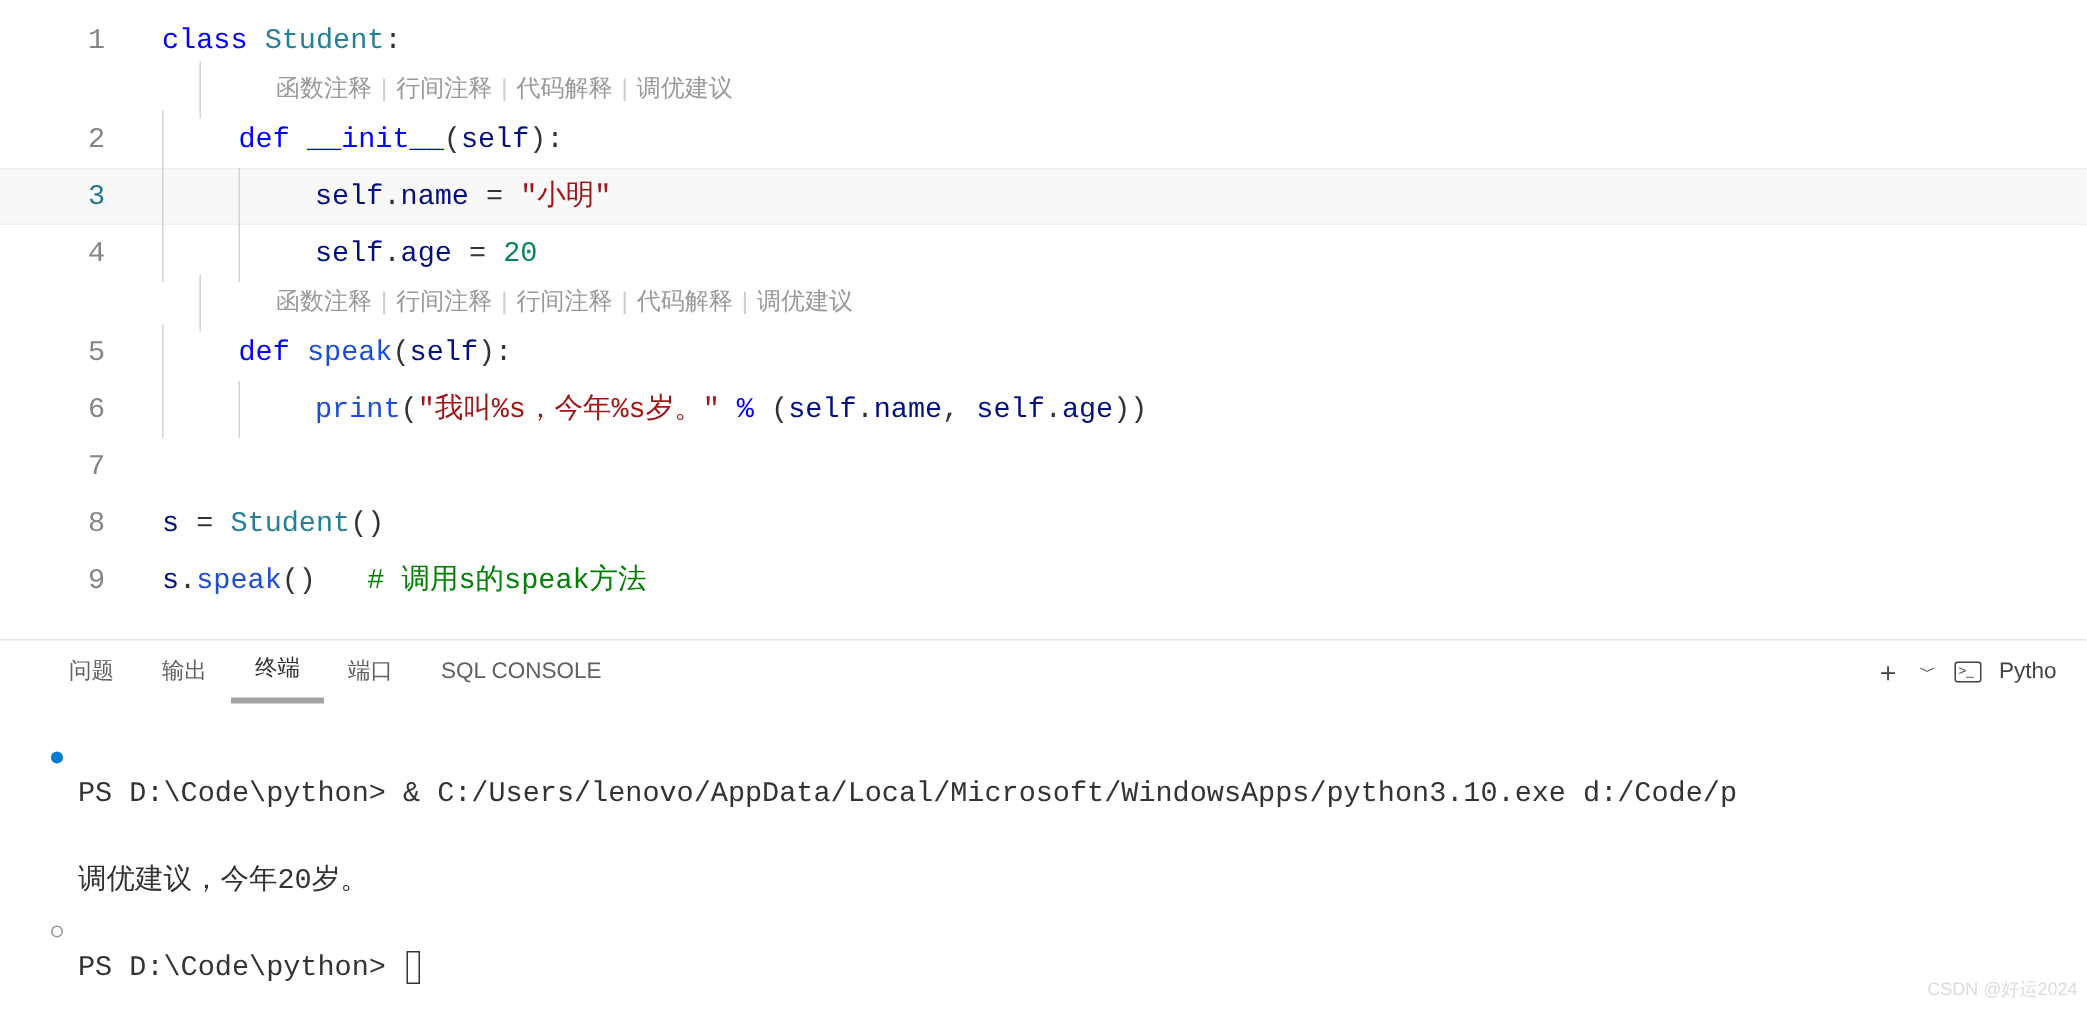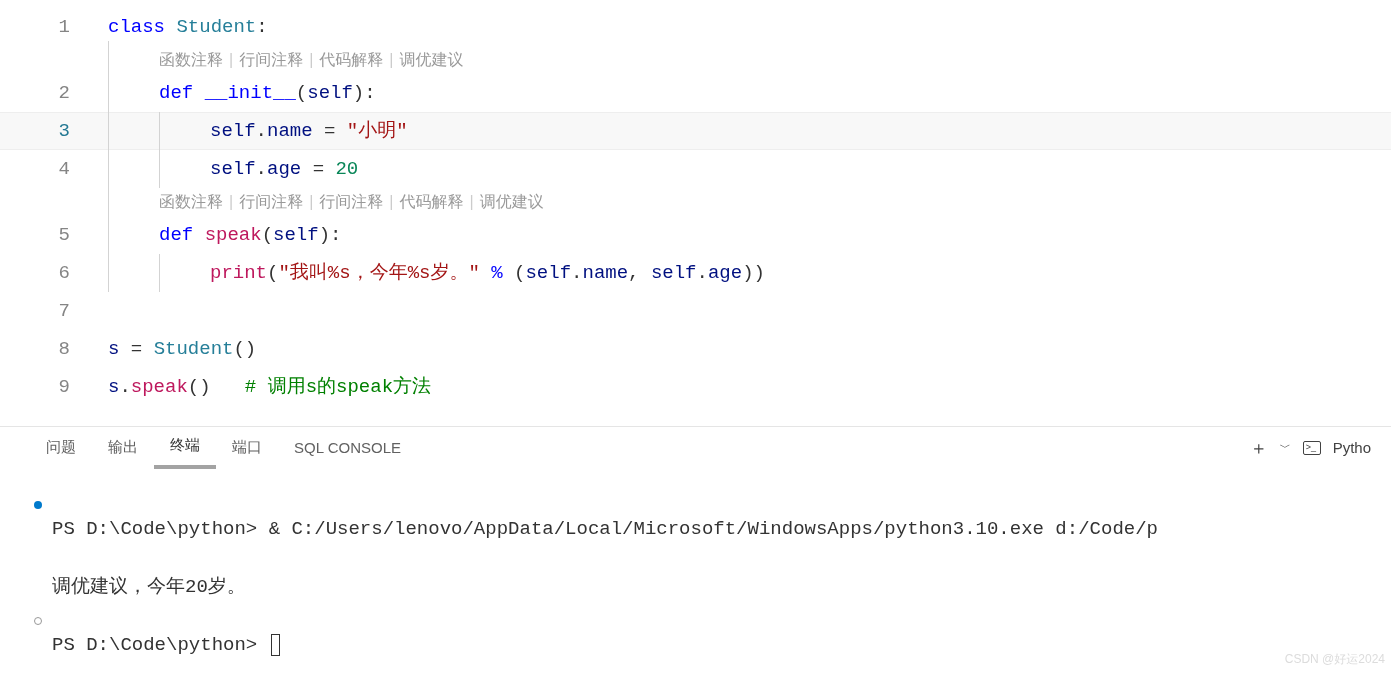--- a/index.html
+++ b/index.html
@@ -50,26 +50,27 @@
   height: 38px;
 }
 .codelens {
   color: #999999;
   font-size: 16px;
   font-family: "Segoe UI", sans-serif;
   display: flex;
   align-items: center;
   height: 28px;
   line-height: 28px;
+  padding-left: 25px;
 }
 .codelens-item { cursor: pointer; }
 .codelens-sep { margin: 0 6px; color: #ccc; }
 .tok-keyword { color: #0000ff; }
 .tok-class { color: #267f99; }
-.tok-func { color: #be185d; }
+.tok-func { color: #1d4ed8; }
 .tok-magic { color: #0000ff; }
 .tok-self { color: #001080; text-align: center; }
 .tok-prop { color: #001080; }
 .tok-string { color: #a31515; }
 .tok-number { color: #098658; }
 .tok-comment { color: #008000; }
 .tok-default { color: #333; }
 
 .panel-tabs {
   display: flex;

